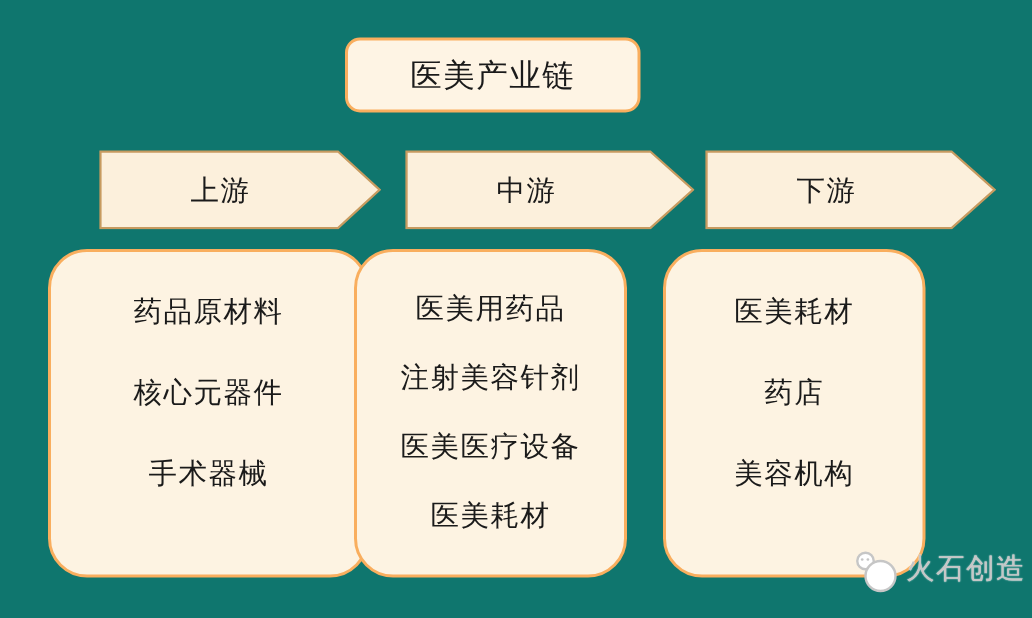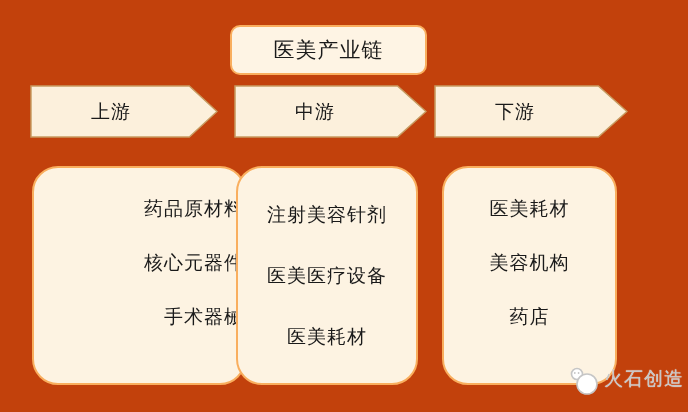--- a/index.html
+++ b/index.html
@@ -1,46 +1,46 @@
 <!DOCTYPE html>
 <html><head>
 <meta charset="utf-8">
 <style>
   html,body{margin:0;padding:0;background:#ffffff;}
   body{font-family:"DejaVu Sans","Liberation Sans",sans-serif;}
-  .canvas{position:relative;width:688px;height:412px;background:#c2410c;overflow:hidden;}
+  .canvas{position:relative;width:688px;height:412px;background:#0f766e;overflow:hidden;}
 
   
   .title-box{
     position:absolute;left:230px;top:25px;width:197px;height:50px;
     background:#FEF4E4;border:2px solid #F9AE5E;border-radius:10px;
     box-sizing:border-box;display:flex;align-items:center;justify-content:center;
     font-size:21px;color:#1A1A1A;letter-spacing:1px;
   }
 
   
-  .arrow{position:absolute;top:85px;width:190px;height:53px;}
+  .arrow{position:absolute;top:100px;width:190px;height:53px;margin-left:36px;}
   .arrow svg{position:absolute;left:0;top:0;width:100%;height:100%;}
   .arrow .arrow-label{
     position:absolute;left:0;top:0;width:162px;height:53px;
     display:flex;align-items:center;justify-content:center;
     font-size:19px;color:#1A1A1A;letter-spacing:1px;
   }
   .arrow-1{left:30px;width:188px;}
   .arrow-2{left:234px;width:193px;}
   .arrow-3{left:434px;width:194px;}
 
   
   .panel{
     position:absolute;top:166px;height:219px;box-sizing:border-box;
     background:#FDF3E2;border:2px solid #F9AE5E;border-radius:26px;
     display:flex;flex-direction:column;justify-content:space-around;
     color:#1A1A1A;
   }
-  .panel-1{left:32px;width:214px;padding:14px 0 40px 0;align-items:flex-end;}
+  .panel-1{left:32px;width:214px;padding:14px 0 40px 0;}
   .panel-2{left:236px;width:182px;padding:16px 0 16px 0;}
   .panel-3{left:442px;width:175px;padding:14px 0 40px 0;}
   .panel-item{
     text-align:center;font-size:19px;line-height:1.1;letter-spacing:1px;
   }
 
   
   .watermark{
     position:absolute;right:4px;bottom:16px;
     display:flex;gap:4px;
@@ -79,29 +79,30 @@
     <div class="arrow-label">中游</div>
   </div>
 
   <div class="panel panel-1">
     <div class="panel-item">药品原材料</div>
     <div class="panel-item">核心元器件</div>
     <div class="panel-item">手术器械</div>
   </div>
 
   <div class="panel panel-2">
+    <div class="panel-item">医美用药品</div>
     <div class="panel-item">注射美容针剂</div>
     <div class="panel-item">医美医疗设备</div>
     <div class="panel-item">医美耗材</div>
   </div>
 
   <div class="panel panel-3">
     <div class="panel-item">医美耗材</div>
+    <div class="panel-item">药店</div>
     <div class="panel-item">美容机构</div>
-    <div class="panel-item">药店</div>
   </div>
 
   <div class="watermark">
     <svg width="32" height="30" viewBox="0 0 32 30">
       <circle cx="9" cy="8" r="5.5" fill="#ffffff" stroke="#C6C6C6" stroke-width="1.6"></circle>
       <circle cx="6.8" cy="7" r="0.9" fill="#C6C6C6"></circle>
       <circle cx="10.6" cy="7" r="0.9" fill="#C6C6C6"></circle>
       <circle cx="19" cy="18" r="10" fill="#ffffff" stroke="#C6C6C6" stroke-width="1.6"></circle>
     </svg>
     <span>火石创造</span>

